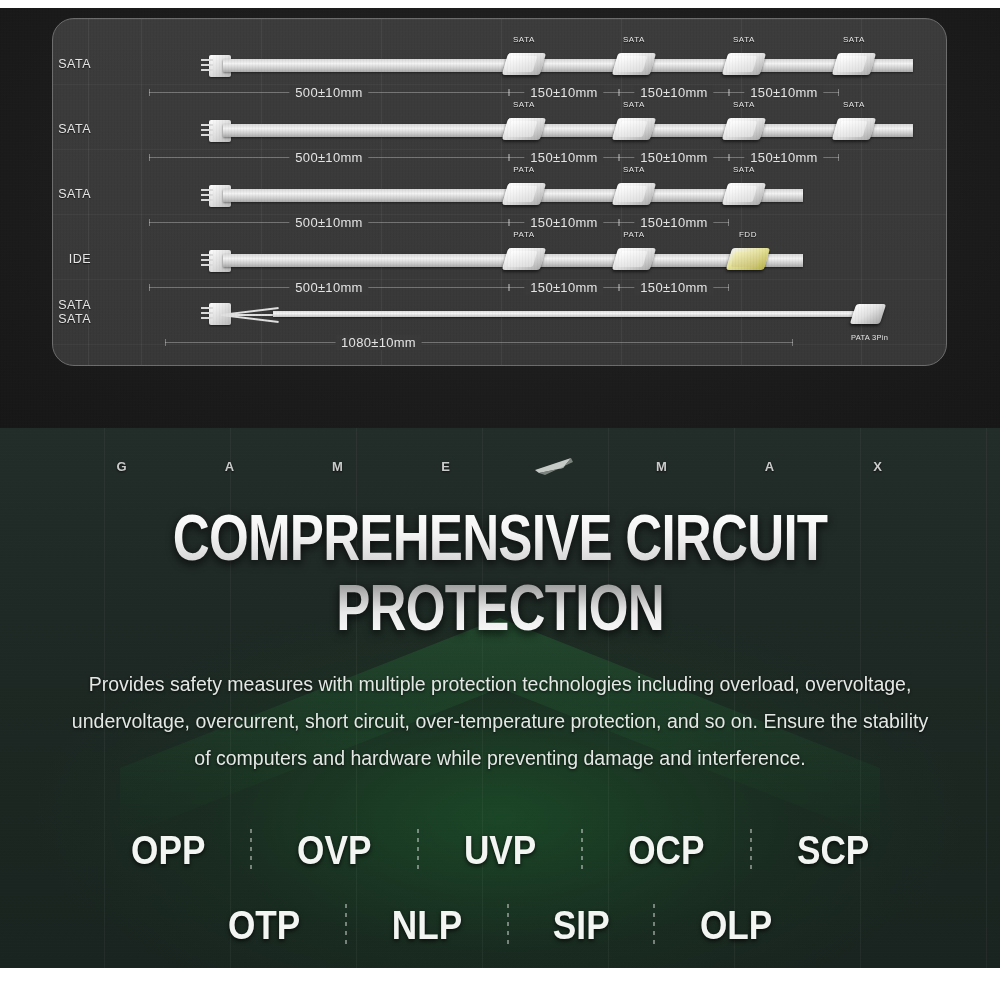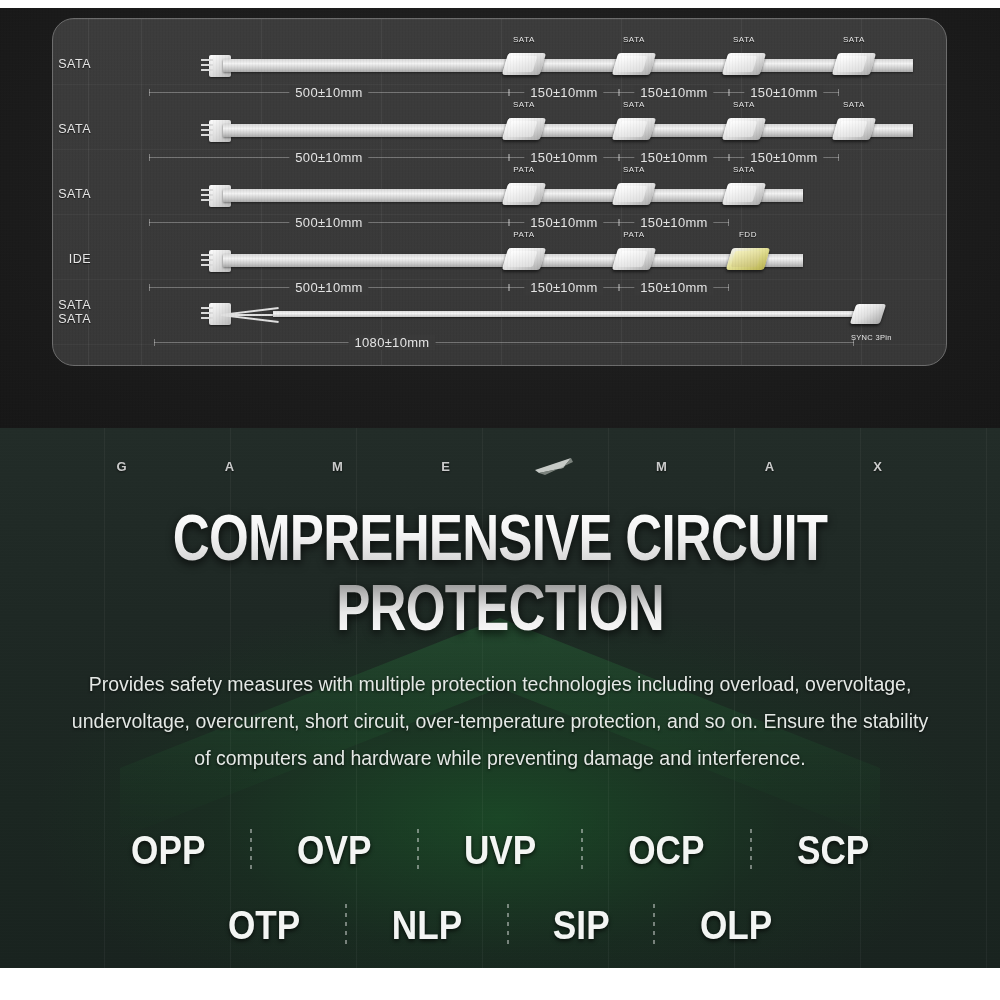--- a/index.html
+++ b/index.html
@@ -408,27 +408,27 @@
         </div>
         <div class="fan-out">
           <span style="transform:rotate(-7deg)"></span>
           <span style="transform:rotate(0deg)"></span>
           <span style="transform:rotate(7deg)"></span>
         </div>
         <div class="wire thin" style="left:220px;width:590px"></div>
         <div class="argb-end" style="left:800px;top:6px">
           <div class="b"></div>
         </div>
-        <div class="dim" style="left:101px;width:700px;top:42px">
+        <div class="dim" style="left:112px;width:628px;top:42px">
           <div class="line"></div>
             <i class="cap l"></i>
             <i class="cap r"></i>
           <span class="txt" style="left:34%">1080±10mm</span>
         </div>
-        <div style="position:absolute;left:798px;top:38px;color:#e6e6e6;font-size:7.5px;letter-spacing:.3px;">SYNC 3Pin</div>
+        <div style="position:absolute;left:798px;top:38px;color:#e6e6e6;font-size:7.5px;letter-spacing:.3px;">PATA 3Pin</div>
       </div>
 
     </div>
   </section>
 
   <section class="protect-section">
     <div class="panel-lines"></div>
 
     <svg class="chevron" viewBox="0 0 760 220" preserveAspectRatio="none">
       <defs>

